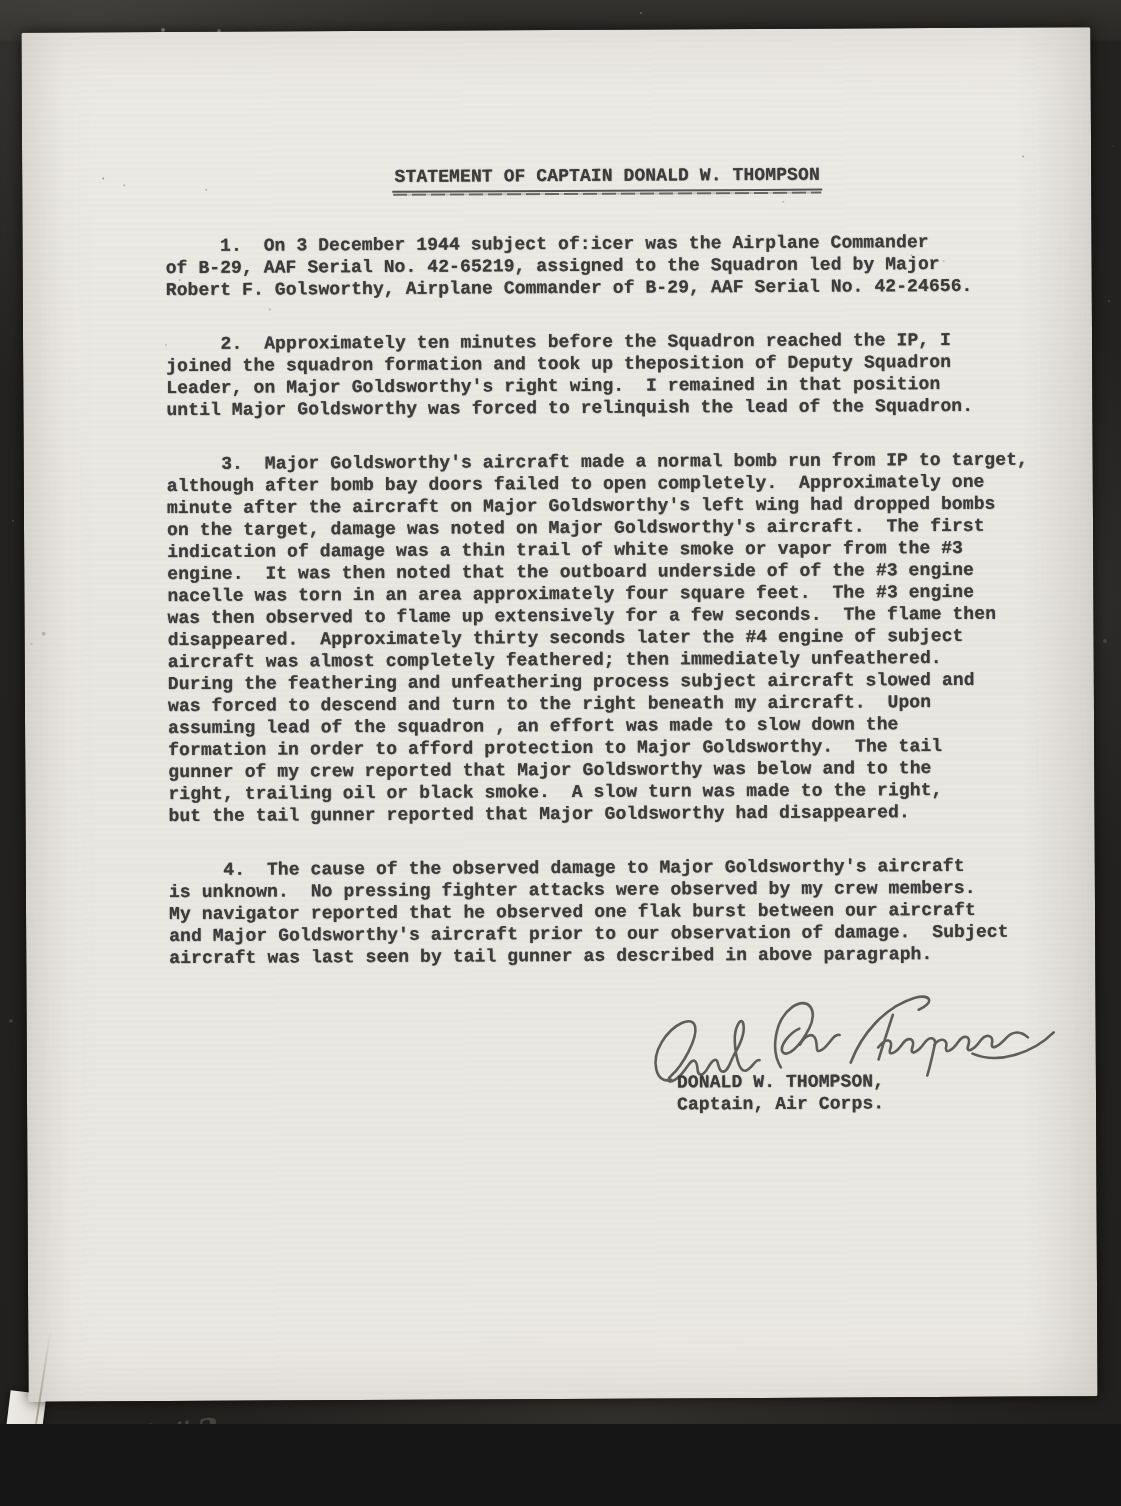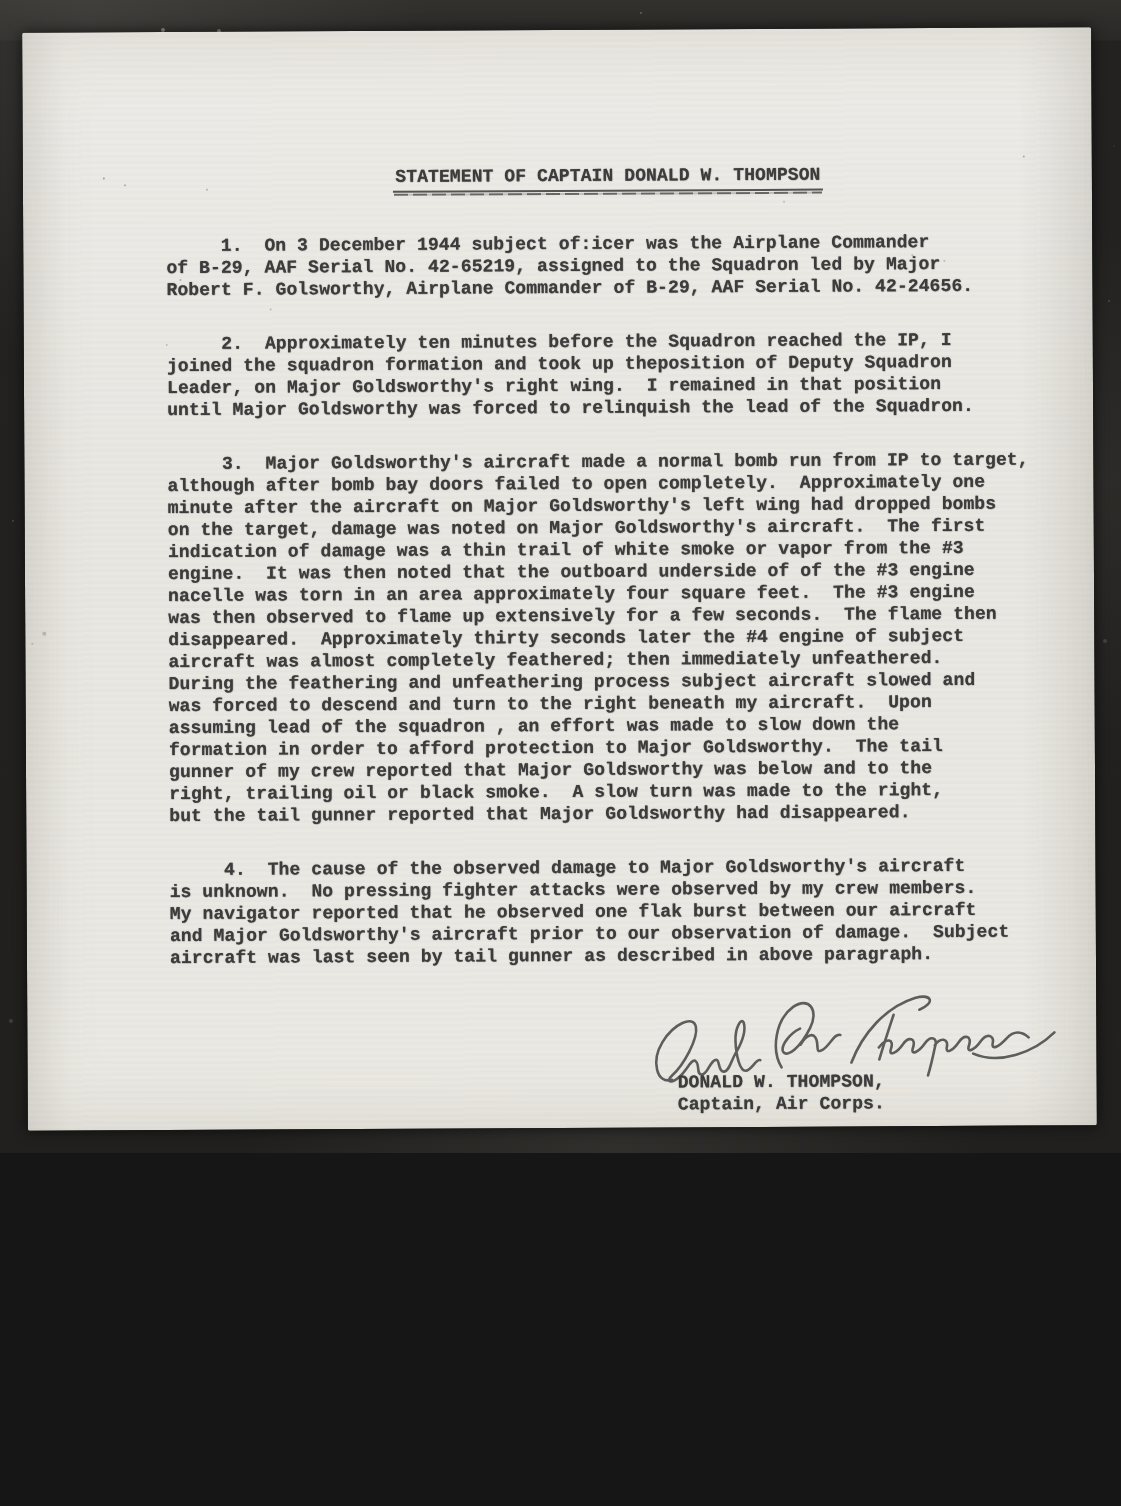--- a/index.html
+++ b/index.html
@@ -1,18 +1,18 @@
 <!DOCTYPE html>
 <html><head>
 <meta charset="utf-8">
 <style>
   html,body{margin:0;padding:0;background:#161616;}
   .scan{
     position:relative;
-    width:1121px;height:1153px;
+    width:1121px;height:1424px;
     background:
       radial-gradient(circle at 8% 2%, rgba(125,123,118,.20), transparent 22%),
       radial-gradient(circle at 55% 101%, rgba(130,127,120,.16), transparent 28%),
       radial-gradient(circle at 99% 42%, rgba(105,103,98,.14), transparent 20%),
       linear-gradient(180deg,#32312e 0px,#2a2927 40px,#232221 41px,#21201e 100%);
     overflow:hidden;
     font-family:"Liberation Mono","DejaVu Sans Mono",monospace;
   }
   .border-specks{position:absolute;top:0;left:0;width:2px;height:2px;border-radius:50%;
     box-shadow:

